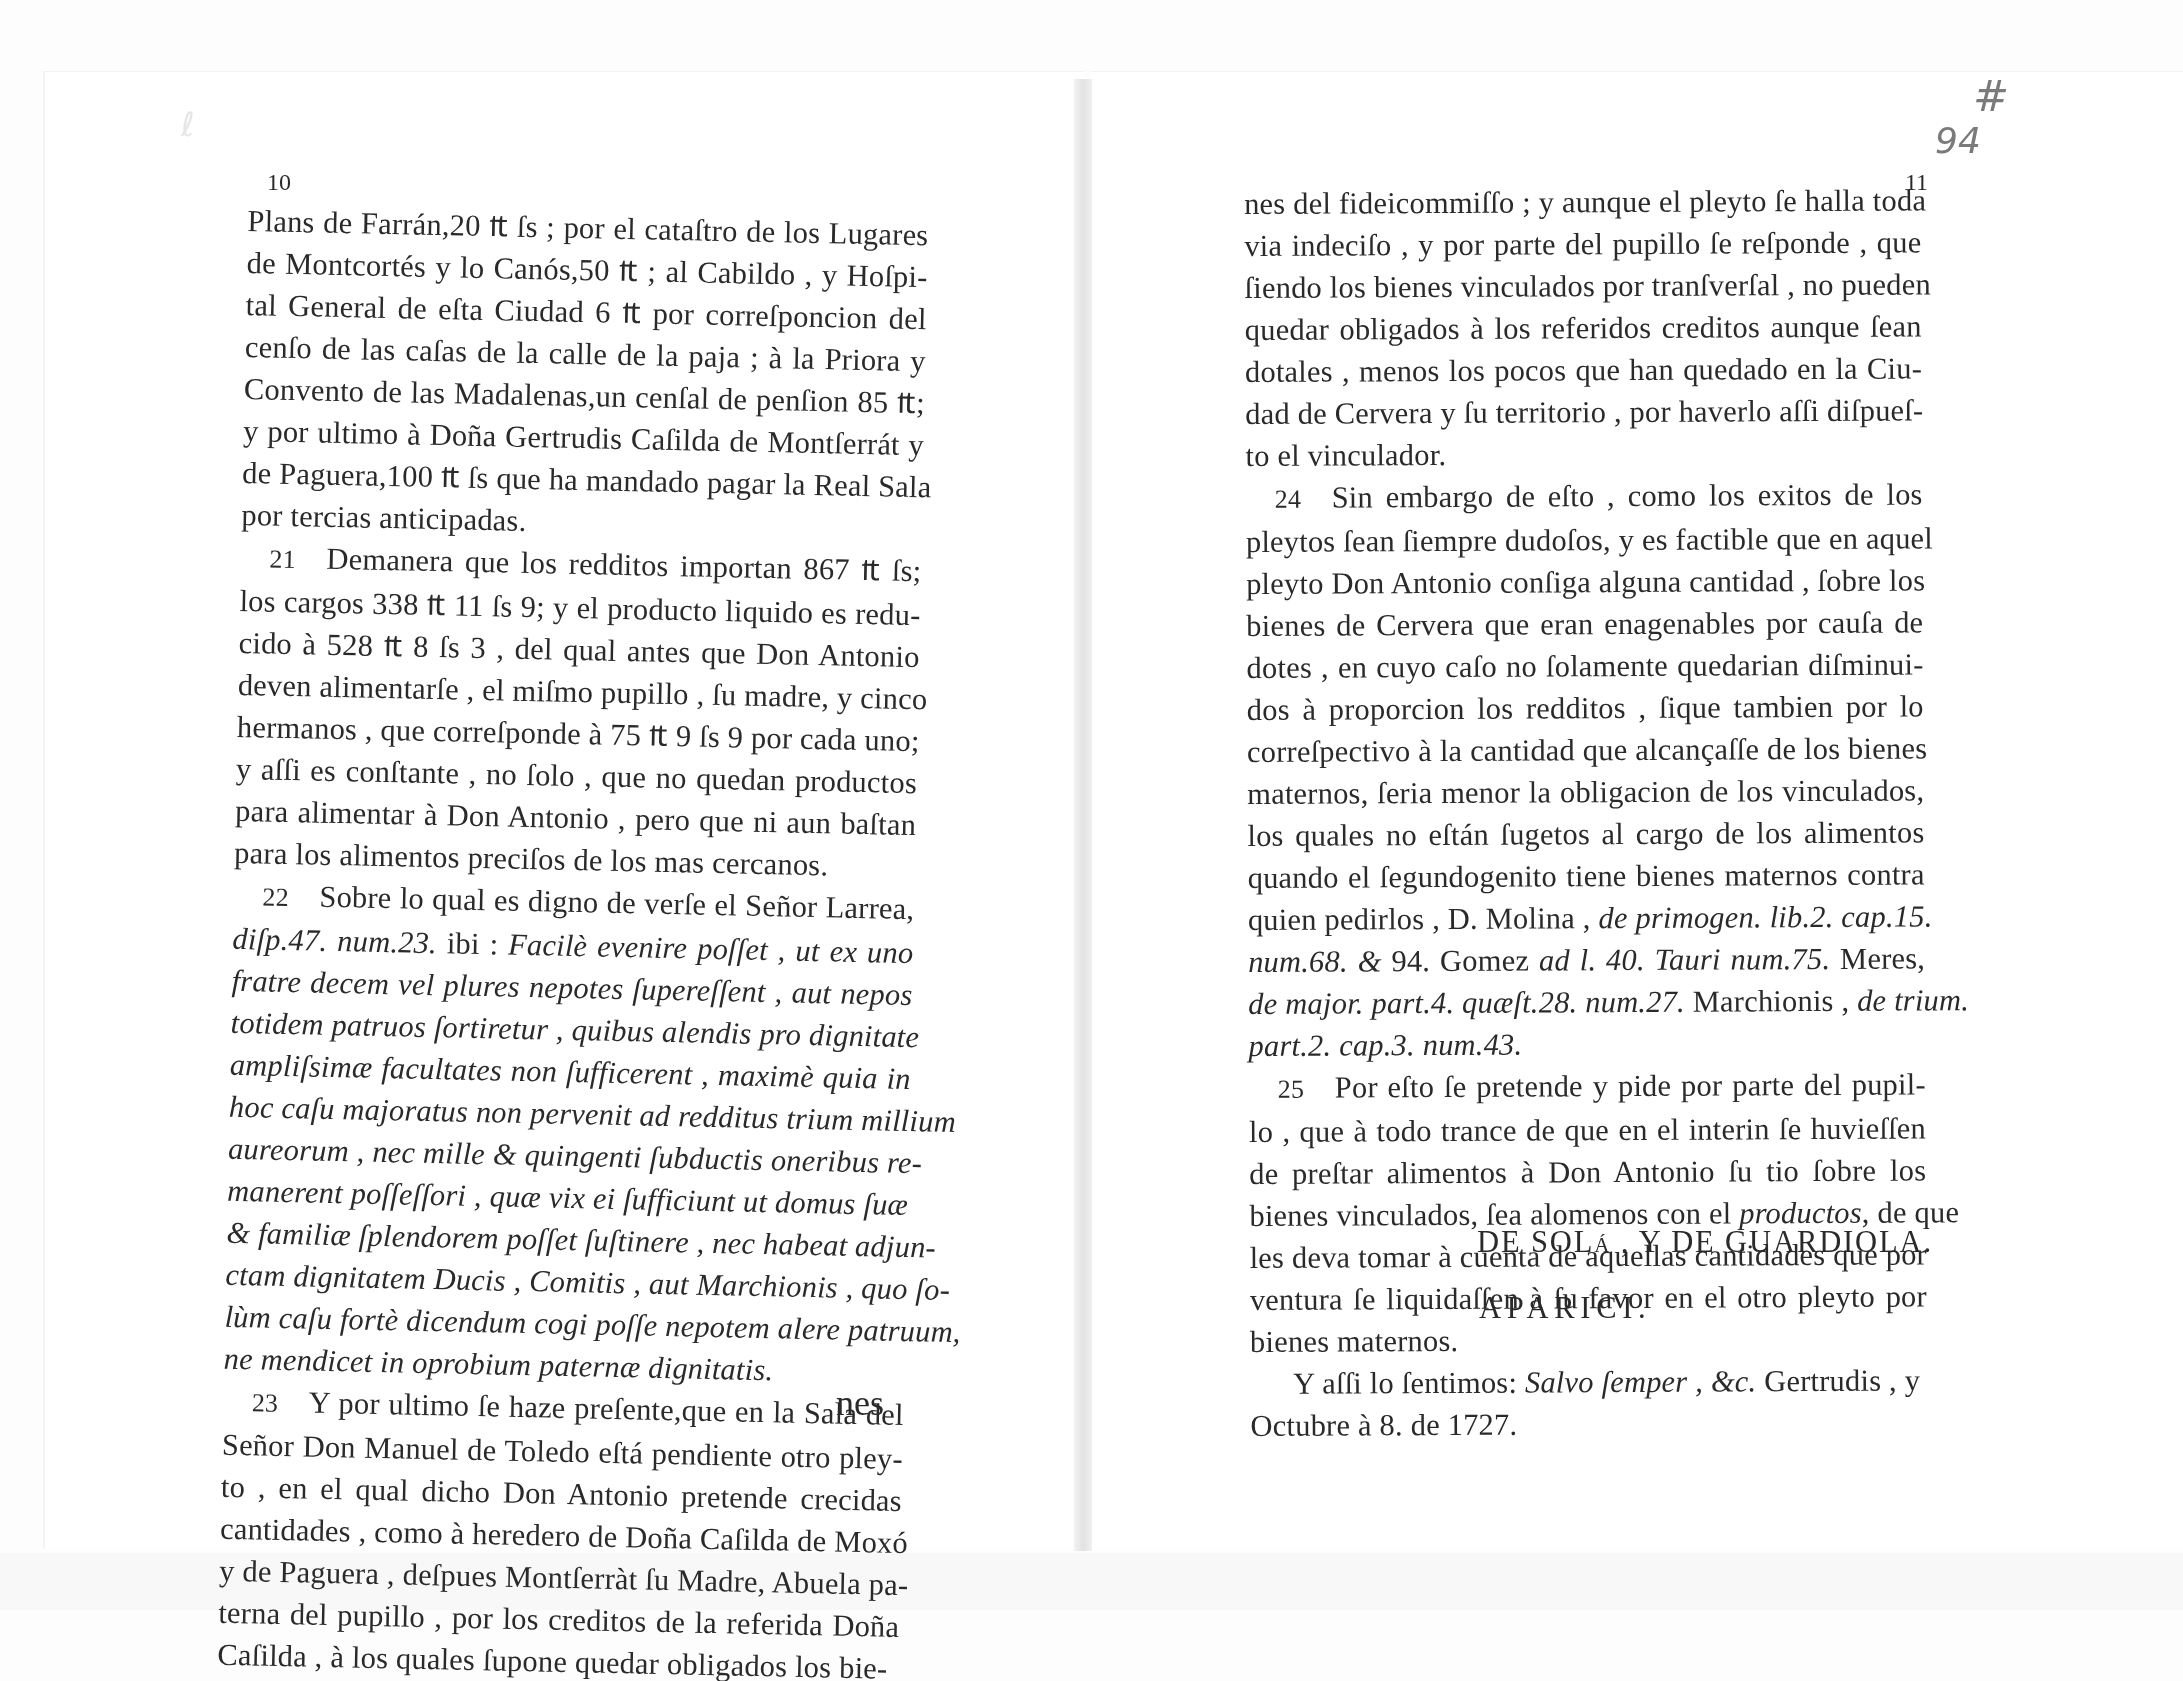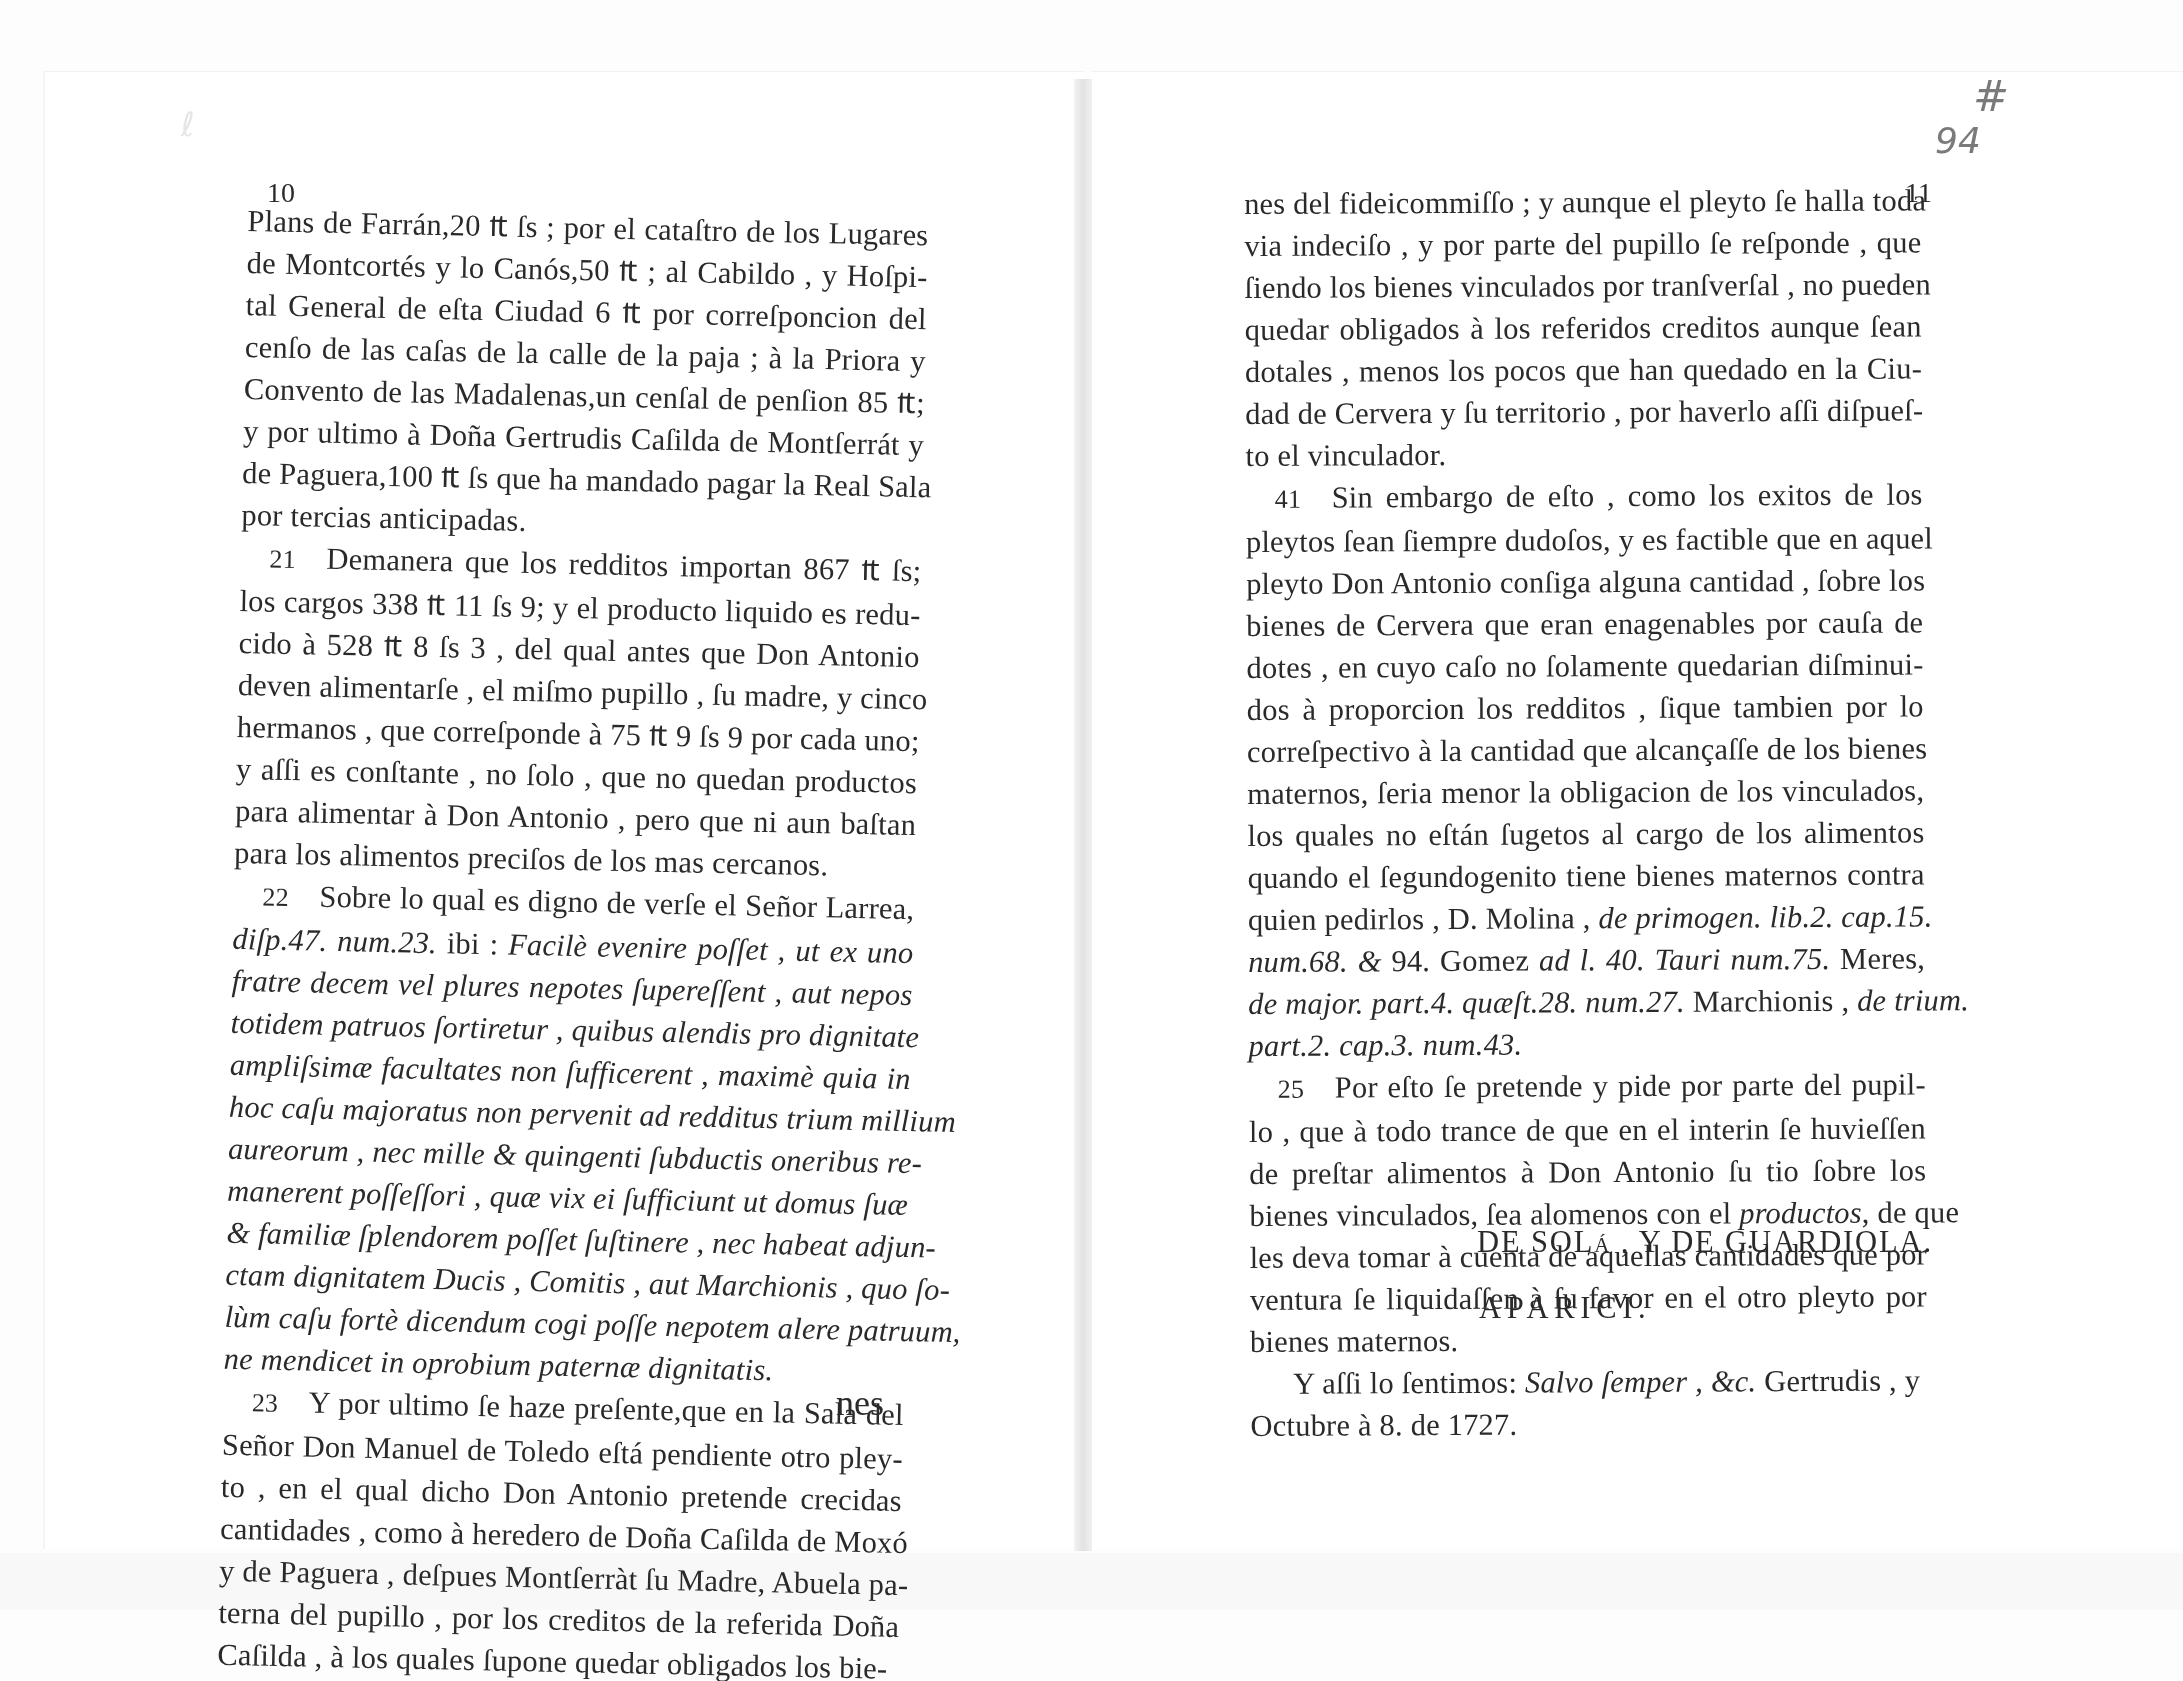--- a/index.html
+++ b/index.html
@@ -88,22 +88,21 @@
   .para-num {
     display: inline-block;
     width: 57px;
     font-size: 26px;
   }
   .italic {
     font-style: italic;
   }
   .folio {
     position: absolute;
-    font-size: 28px;
-    margin-top: 8px;
+    font-size: 24px;
   }
   .folio-left {
     left: 267px;
     top: 169px;
   }
   .folio-right {
     left: 1905px;
     top: 169px;
   }
   .catchword {
@@ -206,21 +205,21 @@
 <span class="hand-note hand-1">#</span>
 <span class="hand-note hand-2">94</span>
 <div class="text-block right-text" id="right-text">
     <span class="line"><span>nes del fideicommiſſo ; y aunque el pleyto ſe halla toda</span></span>
     <span class="line"><span>via indeciſo , y por parte del pupillo ſe reſponde , que</span></span>
     <span class="line"><span>ſiendo los bienes vinculados por tranſverſal , no pueden</span></span>
     <span class="line"><span>quedar obligados à los referidos creditos aunque ſean</span></span>
     <span class="line"><span>dotales , menos los pocos que han quedado en la Ciu-</span></span>
     <span class="line"><span>dad de Cervera y ſu territorio , por haverlo aſſi diſpueſ-</span></span>
     <span class="line last"><span>to el vinculador.</span></span>
-    <span class="line" style="padding-left: 29px;"><span class="para-num">41</span><span>Sin embargo de eſto , como los exitos de los</span></span>
+    <span class="line" style="padding-left: 29px;"><span class="para-num">24</span><span>Sin embargo de eſto , como los exitos de los</span></span>
     <span class="line"><span>pleytos ſean ſiempre dudoſos, y es factible que en aquel</span></span>
     <span class="line"><span>pleyto Don Antonio conſiga alguna cantidad , ſobre los</span></span>
     <span class="line"><span>bienes de Cervera que eran enagenables por cauſa de</span></span>
     <span class="line"><span>dotes , en cuyo caſo no ſolamente quedarian diſminui-</span></span>
     <span class="line"><span>dos à proporcion los redditos , ſique tambien por lo</span></span>
     <span class="line"><span>correſpectivo à la cantidad que alcançaſſe de los bienes</span></span>
     <span class="line"><span>maternos, ſeria menor la obligacion de los vinculados,</span></span>
     <span class="line"><span>los quales no eſtán ſugetos al cargo de los alimentos</span></span>
     <span class="line"><span>quando el ſegundogenito tiene bienes maternos contra</span></span>
     <span class="line"><span>quien pedirlos , D. Molina , </span><span class="italic">de primogen. lib.2. cap.15.</span></span>

